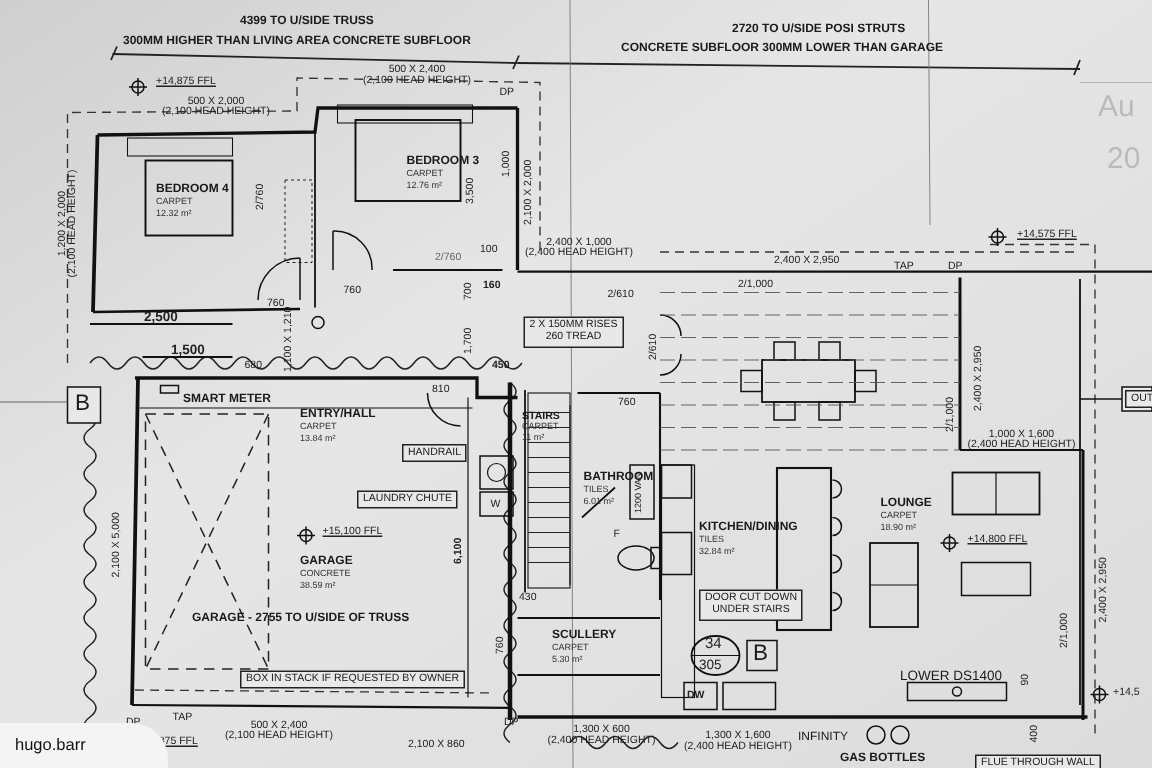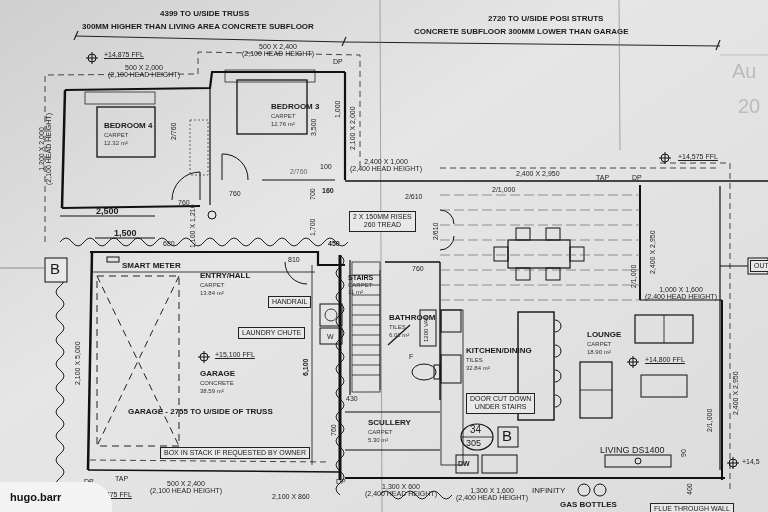--- a/index.html
+++ b/index.html
@@ -7,21 +7,21 @@
   #plan{position:absolute;left:0;top:0;width:768px;height:512px;}
   .lbl{position:absolute;font-family:"Liberation Sans",sans-serif;white-space:nowrap;line-height:1;}
   .b{font-weight:bold;}
   .room{font-size:8px;font-weight:bold;}
   .sub{font-size:6px;color:#333;}
   .dim{font-size:7px;color:#222;}
   .note{font-size:8px;font-weight:bold;}
   .boxnote{position:absolute;border:1px solid #222;background:#e8e8e8;font-size:7px;padding:1px 3px;line-height:1.2;text-align:center;white-space:nowrap;}
   .vert{transform-origin:left top;transform:rotate(-90deg);}
   .wm{position:absolute;left:0;top:482px;width:112px;height:30px;background:#f4f4f4;border-top-right-radius:24px;}
-  .wm span{position:absolute;left:10px;top:9px;font-size:11px;font-weight:bold;color:#111;}
+  .wm span{position:absolute;left:10px;top:9px;font-size:11px;font-weight:normal;color:#111;}
   .aux{position:absolute;left:732px;top:60px;font-size:20px;color:#bbb;}
   .aux2{position:absolute;left:738px;top:95px;font-size:20px;color:#bbb;}
 </style>
 </head>
 <body>
 
 <svg id="plan" viewBox="0 0 768 512" xmlns="http://www.w3.org/2000/svg">
   <defs>
     <linearGradient id="paper" x1="0" y1="0" x2="1" y2="1">
       <stop offset="0" stop-color="#cfcfcf"></stop>
@@ -344,21 +344,21 @@
 <div class="lbl note" style="left:128px;top:408px;">GARAGE - 2755 TO U/SIDE OF TRUSS</div>
 <div class="boxnote" style="left:160px;top:447px;">BOX IN STACK IF REQUESTED BY OWNER</div>
 <div class="boxnote" style="left:349px;top:211px;">
   <div>2 X 150MM RISES</div>
   <div>260 TREAD</div>
 </div>
 <div class="boxnote" style="left:466px;top:393px;">
   <div>DOOR CUT DOWN</div>
   <div>UNDER STAIRS</div>
 </div>
-<div class="lbl note" style="left:600px;top:446px;font-weight:normal;font-size:9px;">LIVING DS1400</div>
+<div class="lbl note" style="left:600px;top:446px;font-weight:normal;font-size:9px;">LOWER DS1400</div>
 <div class="lbl note" style="left:532px;top:487px;font-weight:normal;">INFINITY</div>
 <div class="lbl note" style="left:560px;top:501px;">GAS BOTTLES</div>
 <div class="boxnote" style="left:650px;top:503px;">FLUE THROUGH WALL</div>
 <div class="boxnote" style="left:750px;top:260px;">OUTI</div>
 <div class="lbl dim" style="left:596px;top:174px;">TAP</div>
 <div class="lbl dim" style="left:632px;top:174px;">DP</div>
 <div class="lbl dim" style="left:333px;top:58px;">DP</div>
 <div class="lbl dim" style="left:115px;top:475px;">TAP</div>
 <div class="lbl dim" style="left:84px;top:478px;">DP</div>
 <div class="lbl dim" style="left:336px;top:478px;">DP</div>

